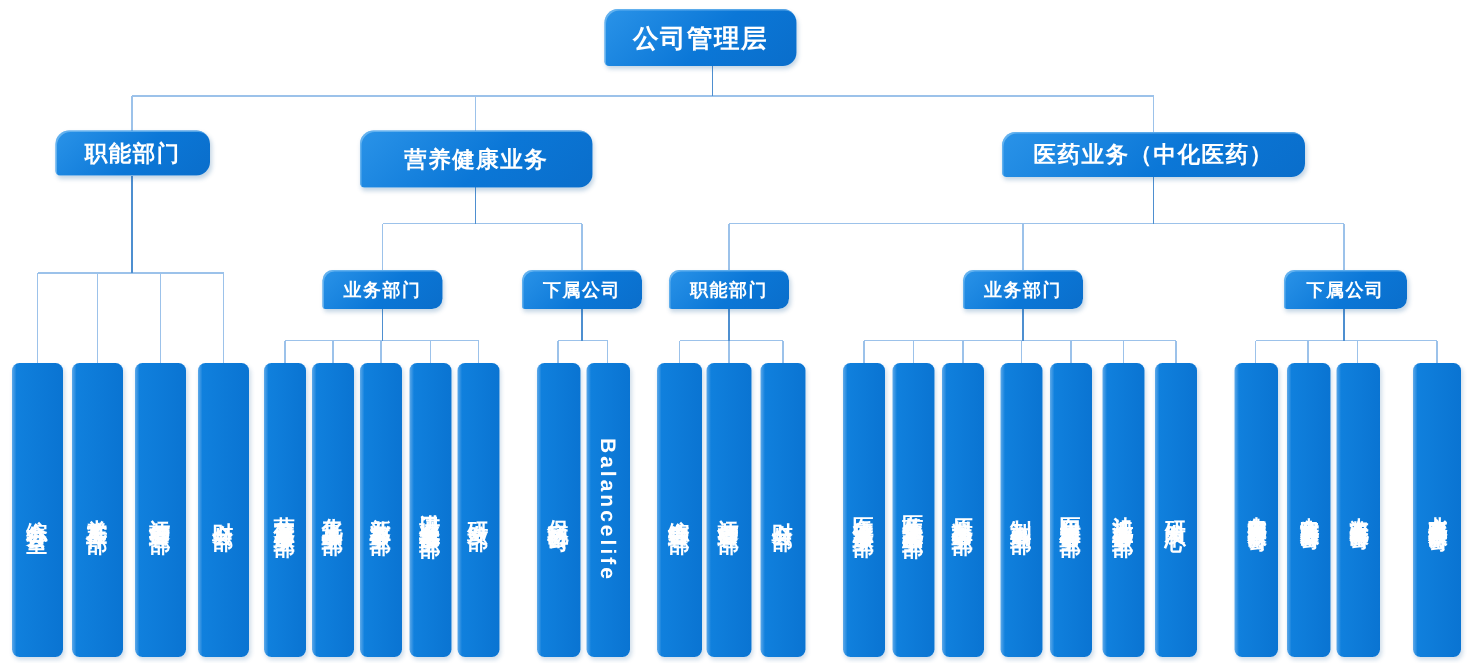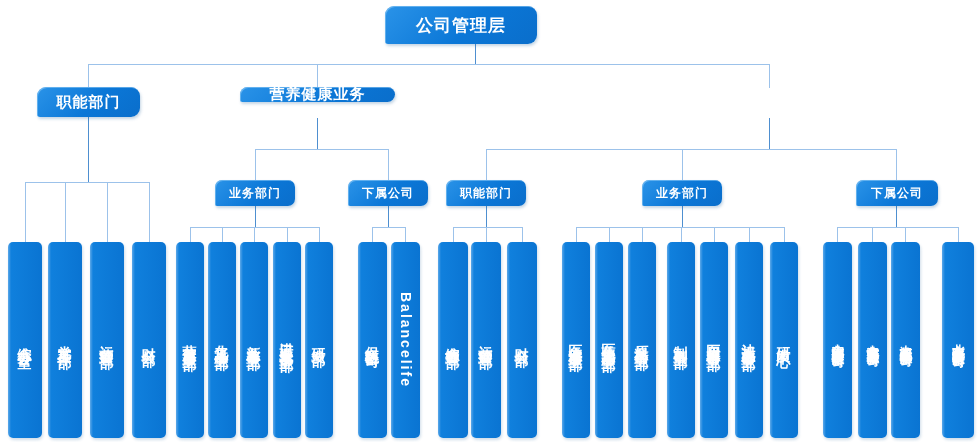--- a/index.html
+++ b/index.html
@@ -46,24 +46,25 @@
          M486 149 H896 M486 149 V180 M682 149 V180 M896 149 V180
          M453 227 H522 M453 227 V242 M486 227 V242 M522 227 V242
          M576 227 H784 M576 227 V242 M609 227 V242 M642 227 V242 M681 227 V242 M714 227 V242 M749 227 V242 M784 227 V242
          M837 227 H958 M837 227 V242 M872 227 V242 M905 227 V242 M958 227 V242" stroke="#9cc2ea"></path>
     <path fill="none" stroke-width="1" d="M475 44 V64
          M88 117 V182 M317 118 V149 M769 118 V149
          M255 206 V227 M388 206 V227
          M486 206 V227 M682 206 V227 M896 206 V227" stroke="#4e8fd0"></path>
   </svg>
 
-  <div class="node lvl1" style="left:385px;top:6px;width:152px;height:38px">公司管理层</div>
+  <div class="node lvl1" style="left:403px;top:6px;width:128px;height:38px">公司管理层</div>
 
   <div class="node lvl2" style="left:37px;top:87px;width:103px;height:30px">职能部门</div>
-  <div class="node lvl2" style="left:240px;top:87px;width:155px;height:15px">营养健康业务</div>
+  <div class="node lvl2" style="left:240px;top:87px;width:155px;height:38px">营养健康业务</div>
+  <div class="node lvl2" style="left:668px;top:88px;width:202px;height:30px">医药业务（中化医药）</div>
 
   <div class="node lvl3" style="left:215px;top:180px;width:80px;height:26px">业务部门</div>
   <div class="node lvl3" style="left:348px;top:180px;width:80px;height:26px">下属公司</div>
   <div class="node lvl3" style="left:446px;top:180px;width:80px;height:26px">职能部门</div>
   <div class="node lvl3" style="left:642px;top:180px;width:80px;height:26px">业务部门</div>
   <div class="node lvl3" style="left:856px;top:180px;width:82px;height:26px">下属公司</div>
 
   <div class="leaf" style="left:8px;width:34px">
     <span class="vtext">综合办公室</span>
     </div>

